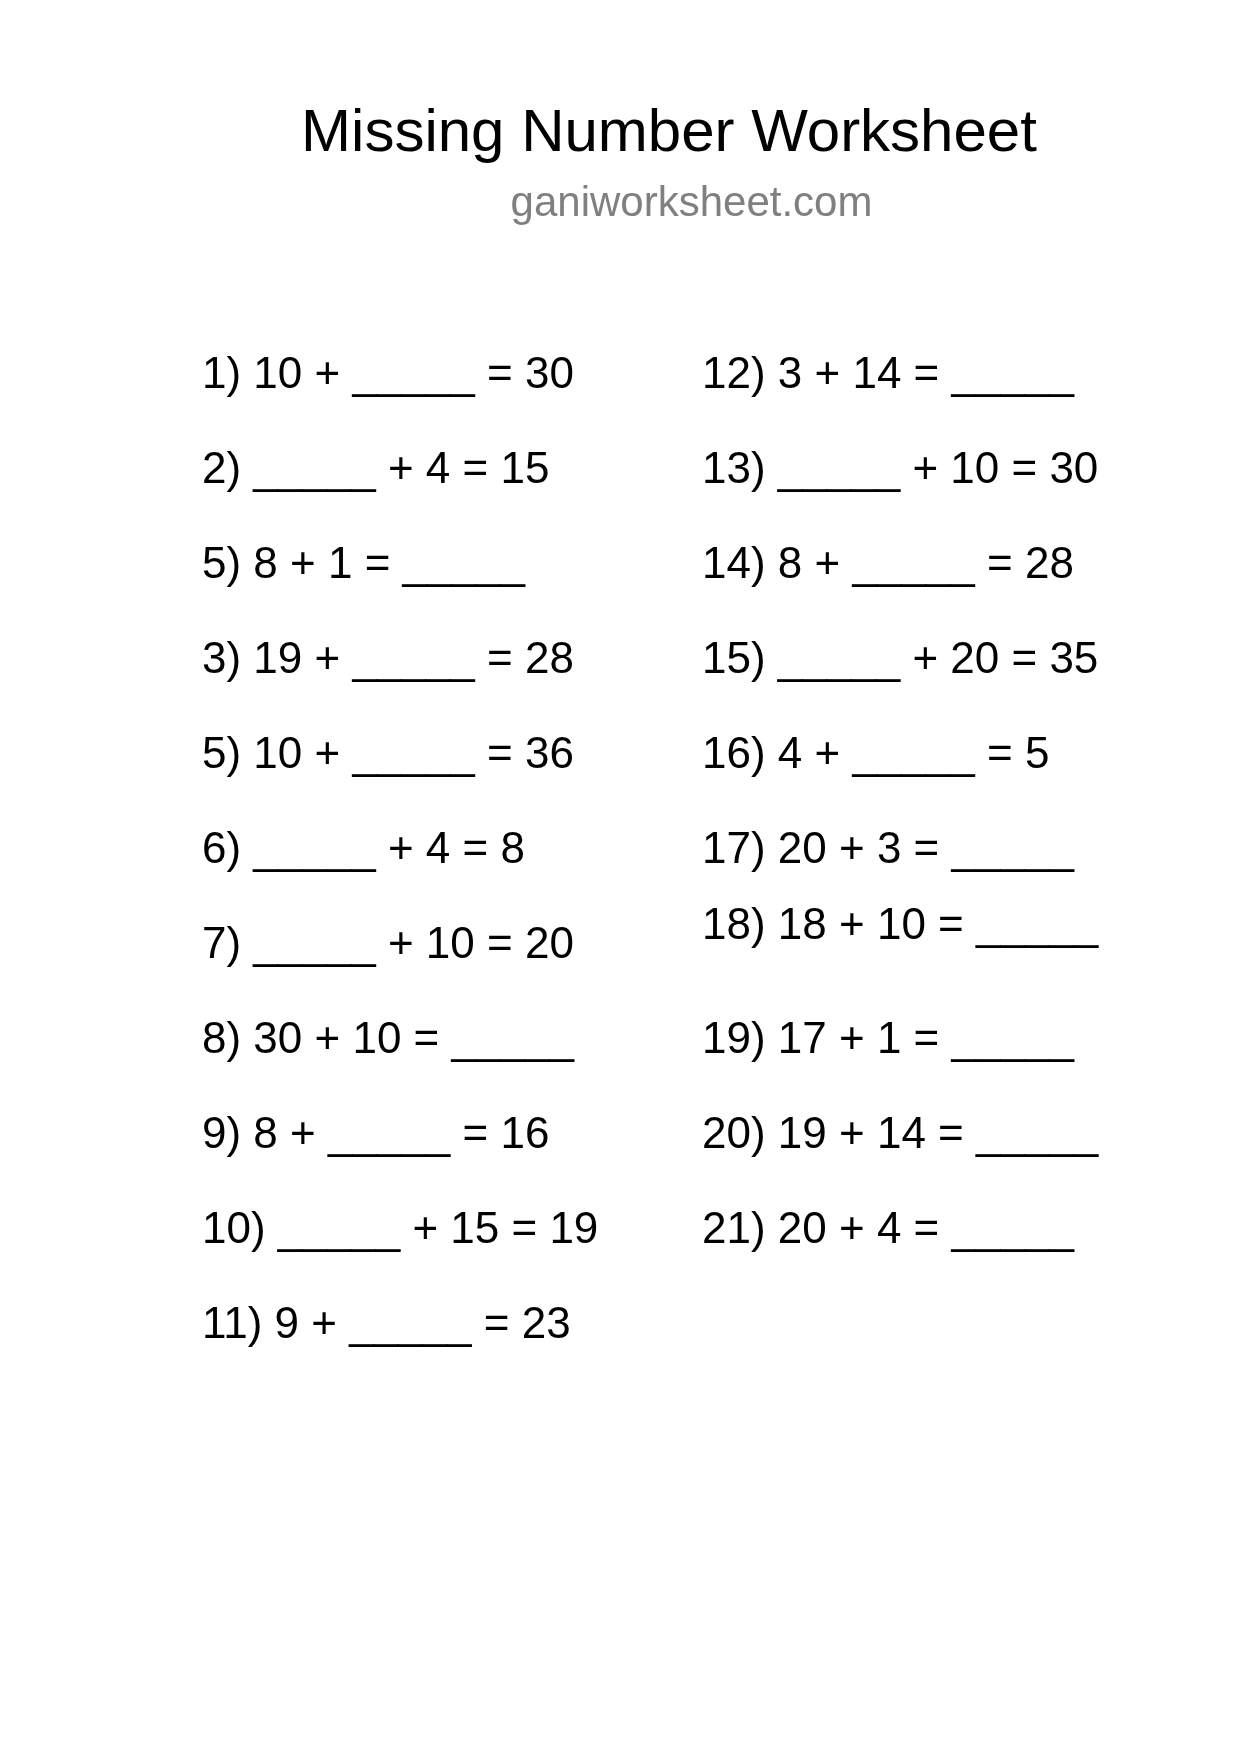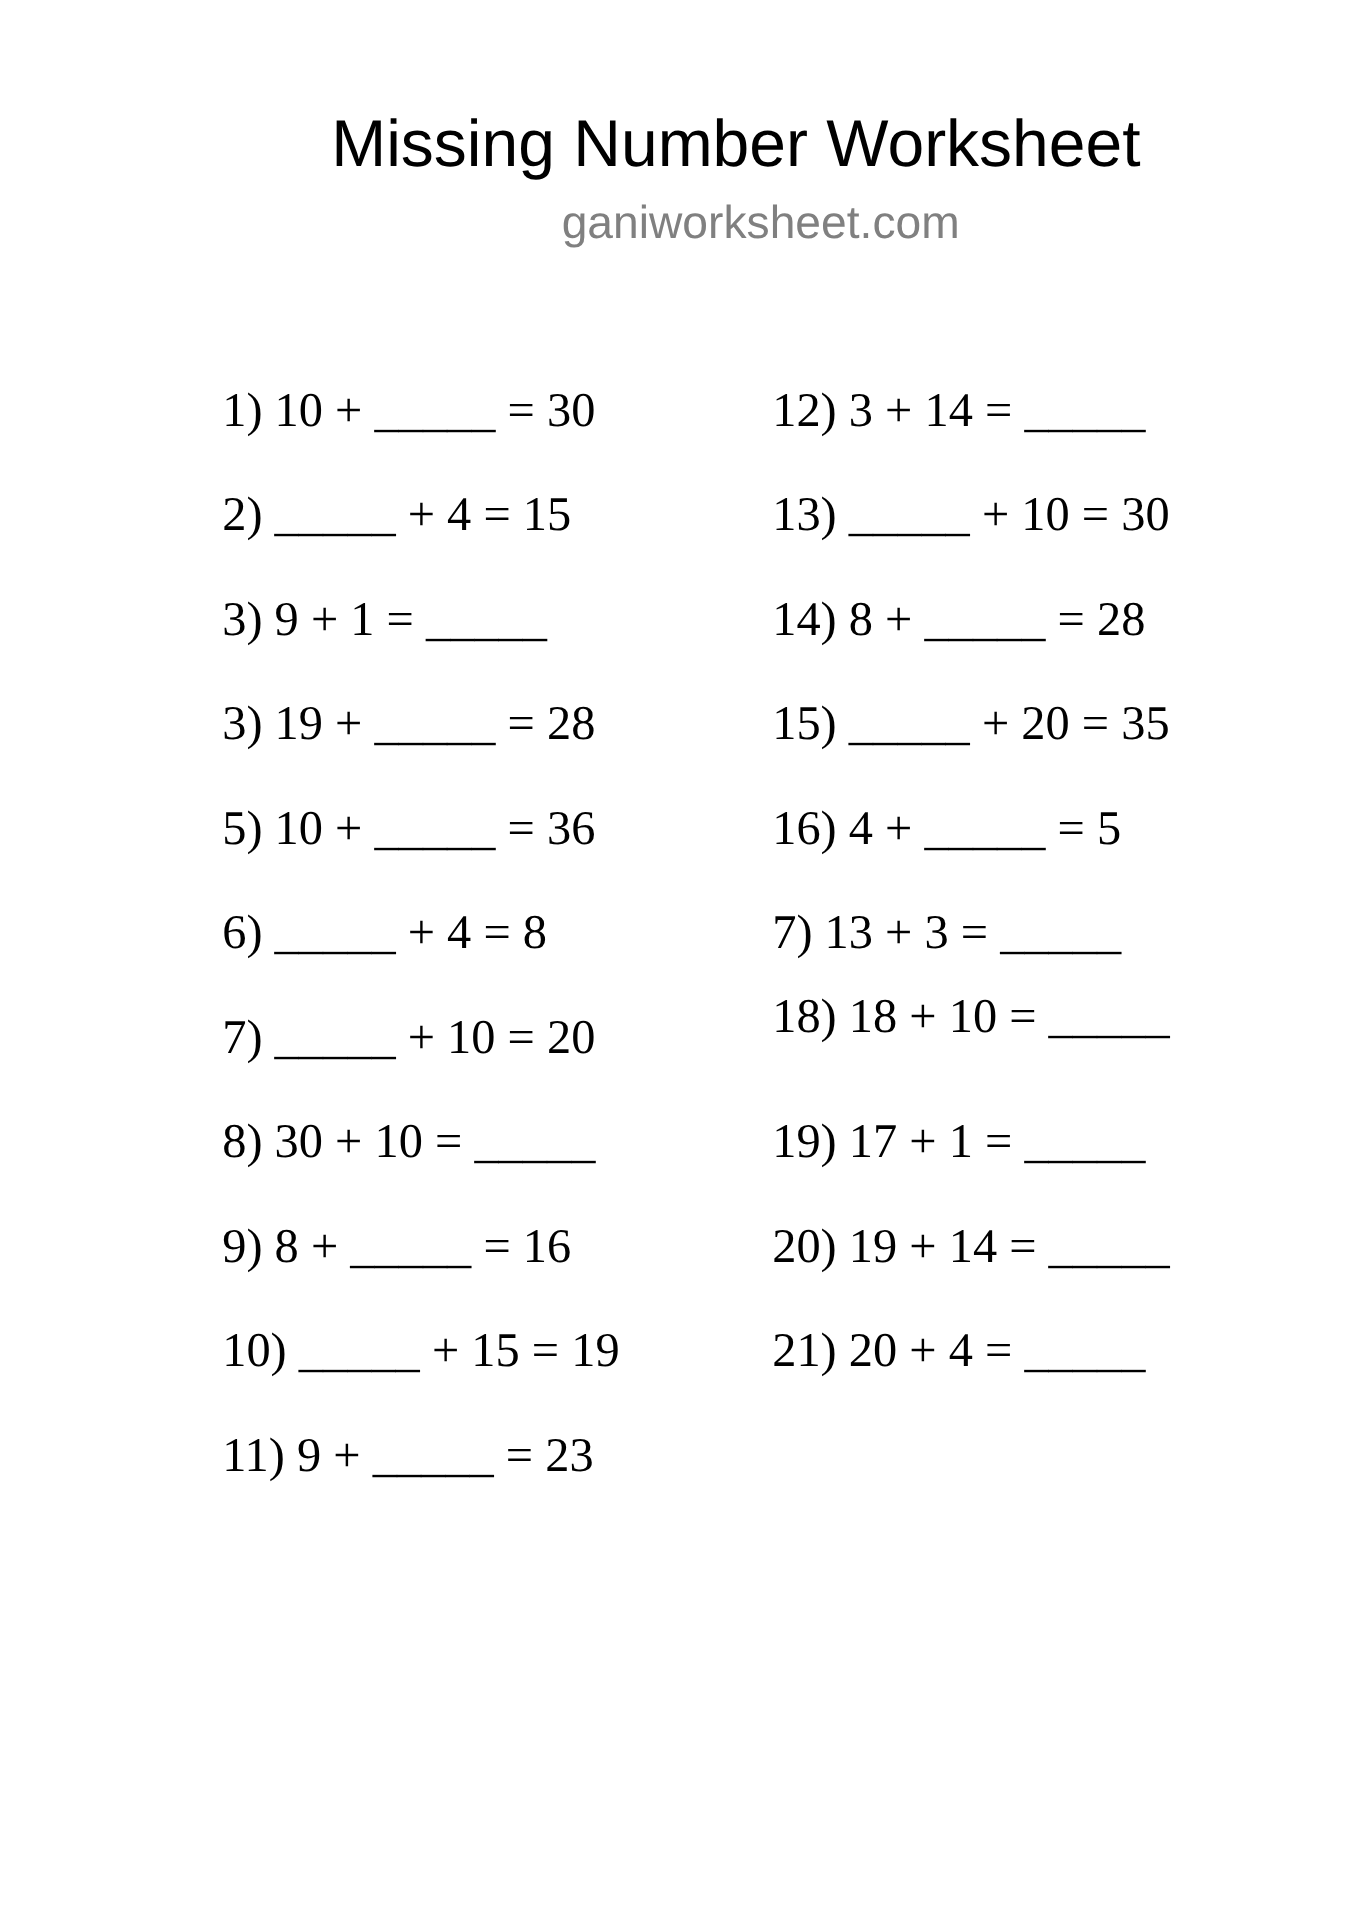--- a/index.html
+++ b/index.html
@@ -50,49 +50,48 @@
     }
     .col-left { left: 202px; }
     .col-right { left: 702px; }
     .problem {
       position: absolute;
       left: 0;
       font-size: 44px;
       line-height: 1;
       white-space: nowrap;
       color: #000000;
-      font-family: Liberation Serif, serif;
     }
   </style>
 </head>
 <body>
 
 <div class="page">
   <div class="title">Missing Number Worksheet</div>
   <div class="subtitle">ganiworksheet.com</div>
 
   <div class="column col-left">
     <div class="problem" style="top:351px">1) 10 + _____ = 30</div>
     <div class="problem" style="top:446px">2) _____ + 4 = 15</div>
-    <div class="problem" style="top:541px">3) 9 + 1 = _____</div>
+    <div class="problem" style="top:541px">5) 8 + 1 = _____</div>
     <div class="problem" style="top:636px">3) 19 + _____ = 28</div>
     <div class="problem" style="top:731px">5) 10 + _____ = 36</div>
     <div class="problem" style="top:826px">6) _____ + 4 = 8</div>
     <div class="problem" style="top:921px">7) _____ + 10 = 20</div>
     <div class="problem" style="top:1016px">8) 30 + 10 = _____</div>
     <div class="problem" style="top:1111px">9) 8 + _____ = 16</div>
     <div class="problem" style="top:1206px">10) _____ + 15 = 19</div>
     <div class="problem" style="top:1301px">11) 9 + _____ = 23</div>
   </div>
 
   <div class="column col-right">
     <div class="problem" style="top:351px">12) 3 + 14 = _____</div>
     <div class="problem" style="top:446px">13) _____ + 10 = 30</div>
     <div class="problem" style="top:541px">14) 8 + _____ = 28</div>
     <div class="problem" style="top:636px">15) _____ + 20 = 35</div>
     <div class="problem" style="top:731px">16) 4 + _____ = 5</div>
-    <div class="problem" style="top:826px">7) 13 + 3 = _____</div>
+    <div class="problem" style="top:826px">17) 20 + 3 = _____</div>
     <div class="problem" style="top:902px">18) 18 + 10 = _____</div>
     <div class="problem" style="top:1016px">19) 17 + 1 = _____</div>
     <div class="problem" style="top:1111px">20) 19 + 14 = _____</div>
     <div class="problem" style="top:1206px">21) 20 + 4 = _____</div>
   </div>
 </div>
 
 </body></html>

